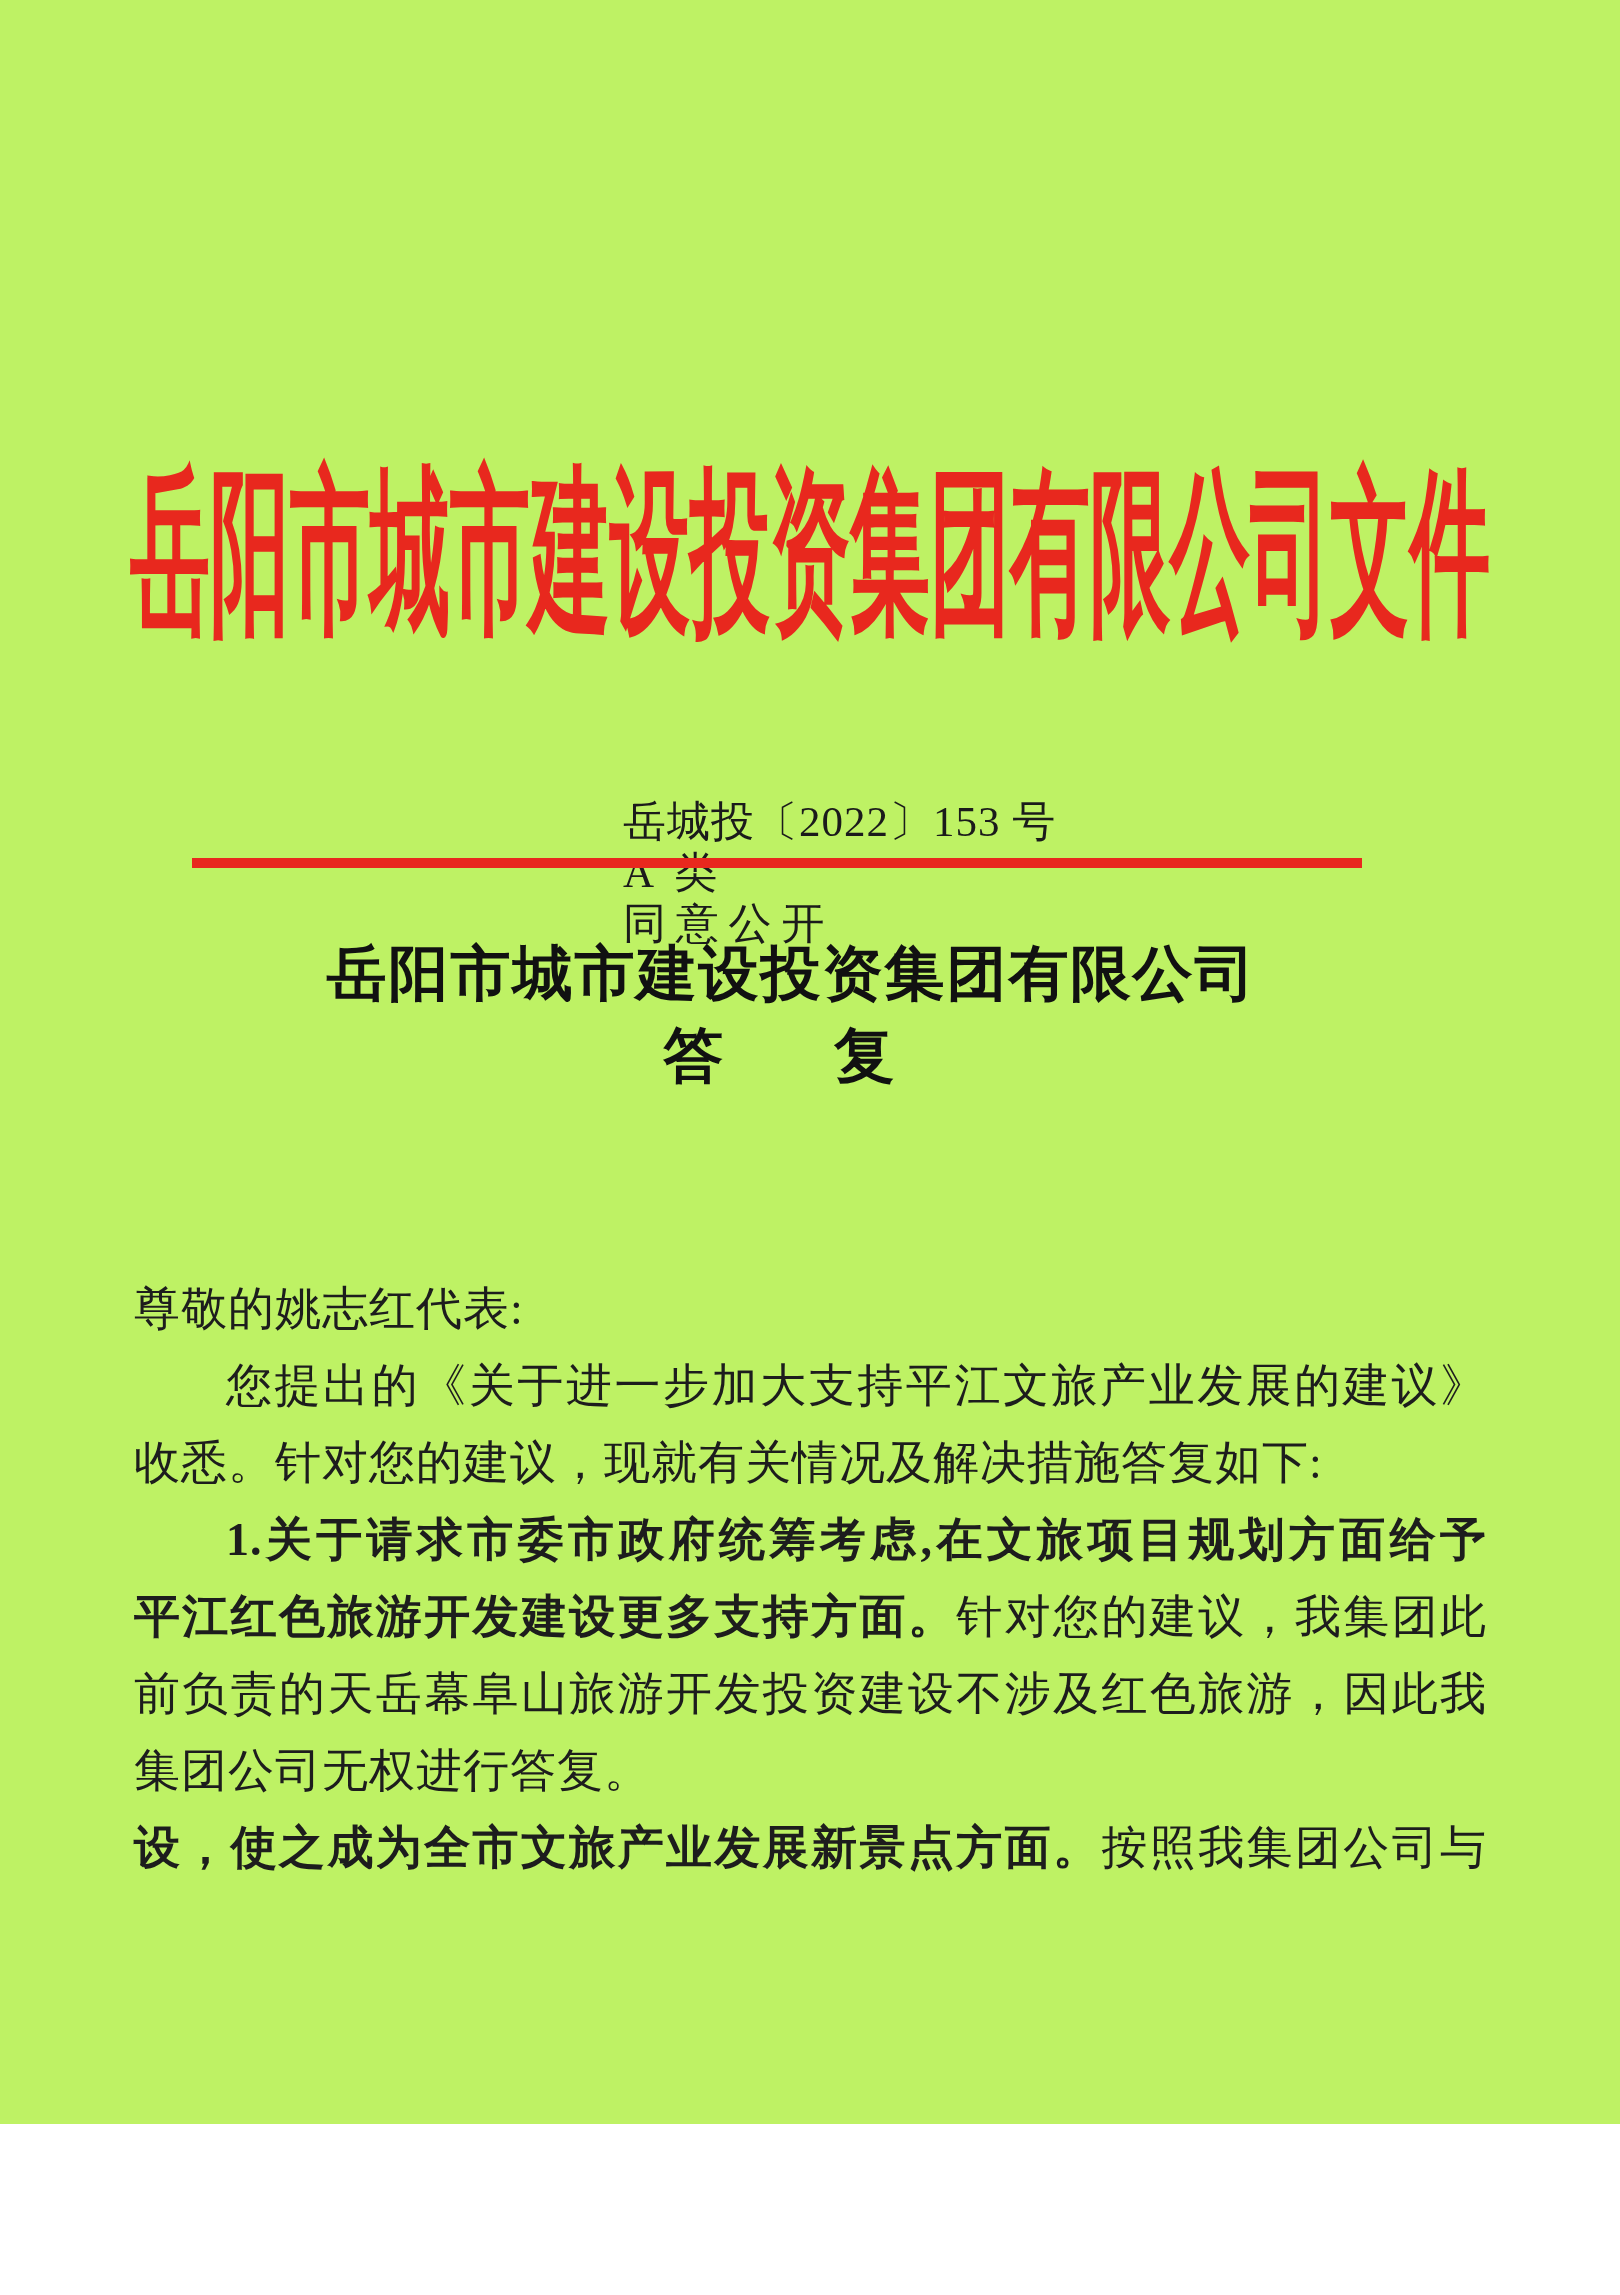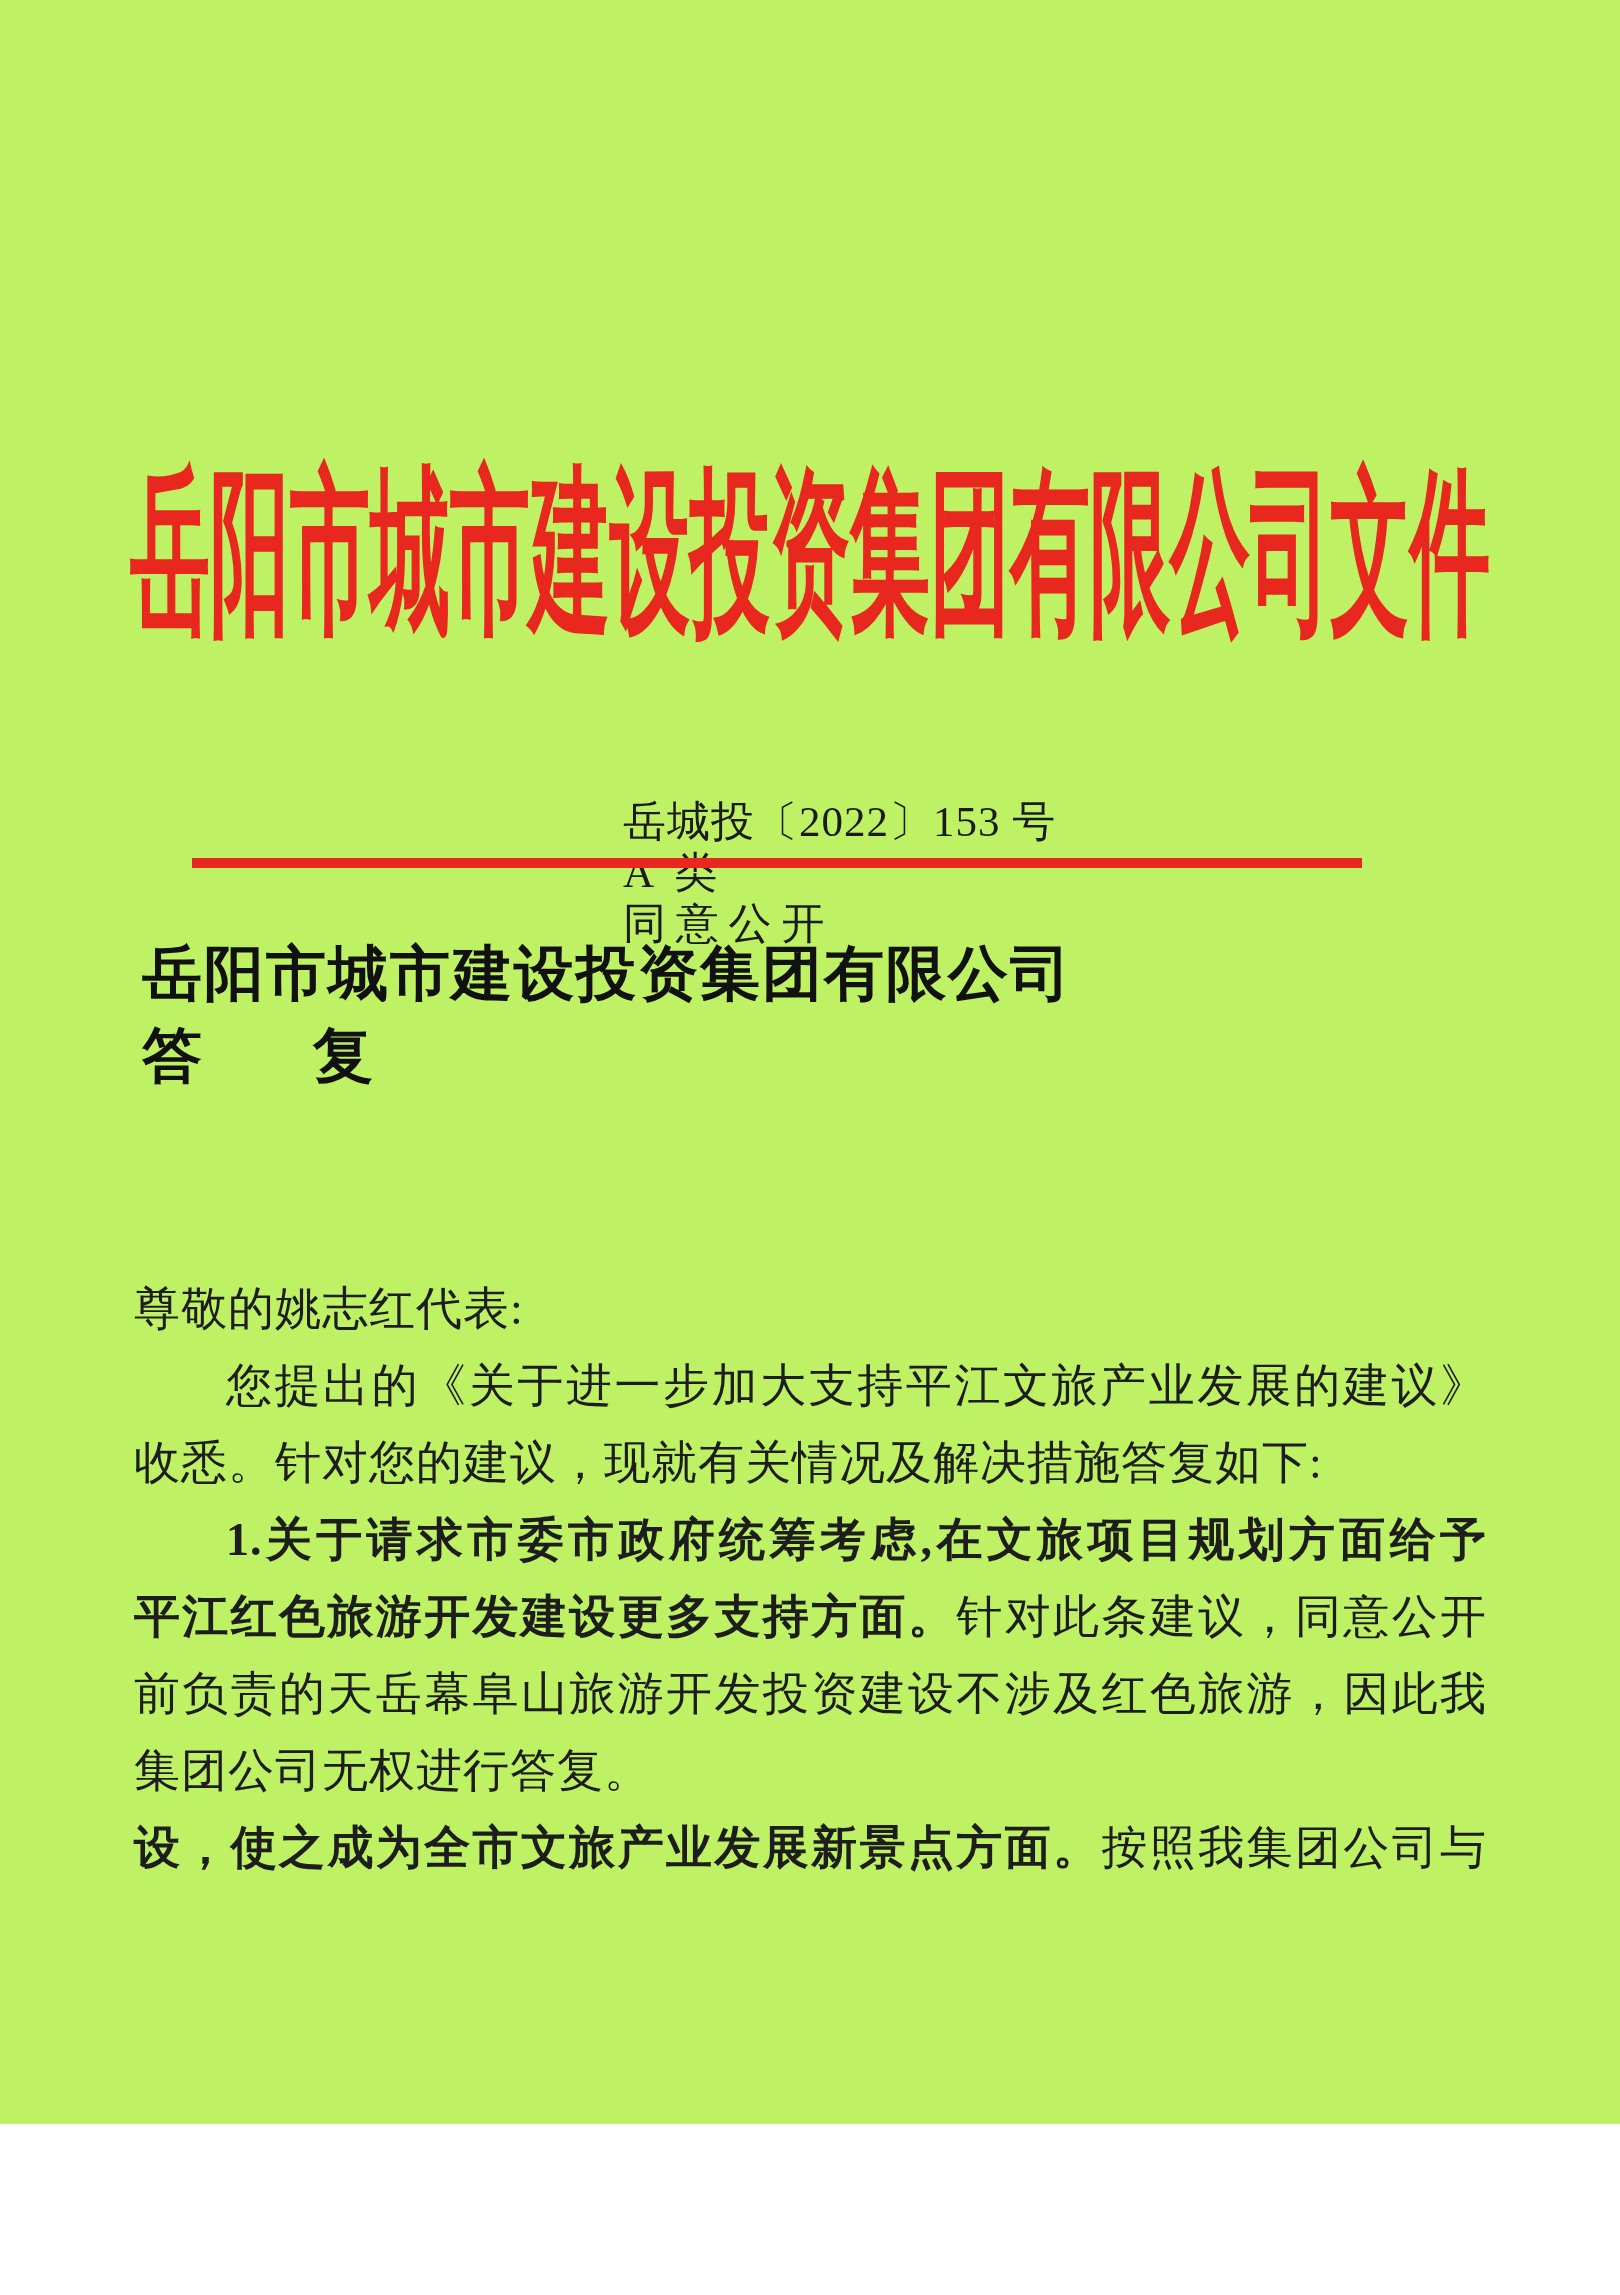--- a/index.html
+++ b/index.html
@@ -65,22 +65,23 @@
     left: 192px;
     width: 1170px;
     height: 9.8px;
     background: var(--accent-red, #e8281e);
   }
 
   
   .doc-title {
     position: absolute;
     top: 933px;
-    left: 142px;
+    left: 109px;
     width: 1365px;
+    text-align: center;
     font-weight: 700;
     font-size: 60px;
     line-height: 82px;
     letter-spacing: 2px;
     color: #111;
   }
   .doc-title .t-line { white-space: nowrap; }
   .doc-title .t-line3 { letter-spacing: 25.5px; }
 
   
@@ -141,21 +142,21 @@
     <div class="t-line t-line1">岳阳市城市建设投资集团有限公司</div>
     <div class="t-line t-line3">答　复</div>
   </div>
 
   <div class="body-text">
     <div class="line salutation">尊敬的姚志红代表:</div>
     <div id="body-lines">
         <div class="line indent justify"><span class="seg">您提出的《关于进一步加大支持平江文旅产业发展的建议》</span></div>
         <div class="line"><span class="seg">收悉。针对您的建议，现就有关情况及解决措施答复如下:</span></div>
         <div class="line indent justify"><span class="seg bold">1.关于请求市委市政府统筹考虑,在文旅项目规划方面给予</span></div>
-        <div class="line justify"><span class="seg bold">平江红色旅游开发建设更多支持方面。</span><span class="seg">针对此条建议，同意公开</span></div>
+        <div class="line justify"><span class="seg bold">平江红色旅游开发建设更多支持方面。</span><span class="seg">针对您的建议，我集团此</span></div>
         <div class="line justify"><span class="seg">前负责的天岳幕阜山旅游开发投资建设不涉及红色旅游，因此我</span></div>
         <div class="line"><span class="seg">集团公司无权进行答复。</span></div>
         <div class="line justify"><span class="seg bold">设，使之成为全市文旅产业发展新景点方面。</span><span class="seg">按照我集团公司与</span></div>
       </div>
   </div>
 
   <div class="page-number">1</div>
 
 </div>
 

